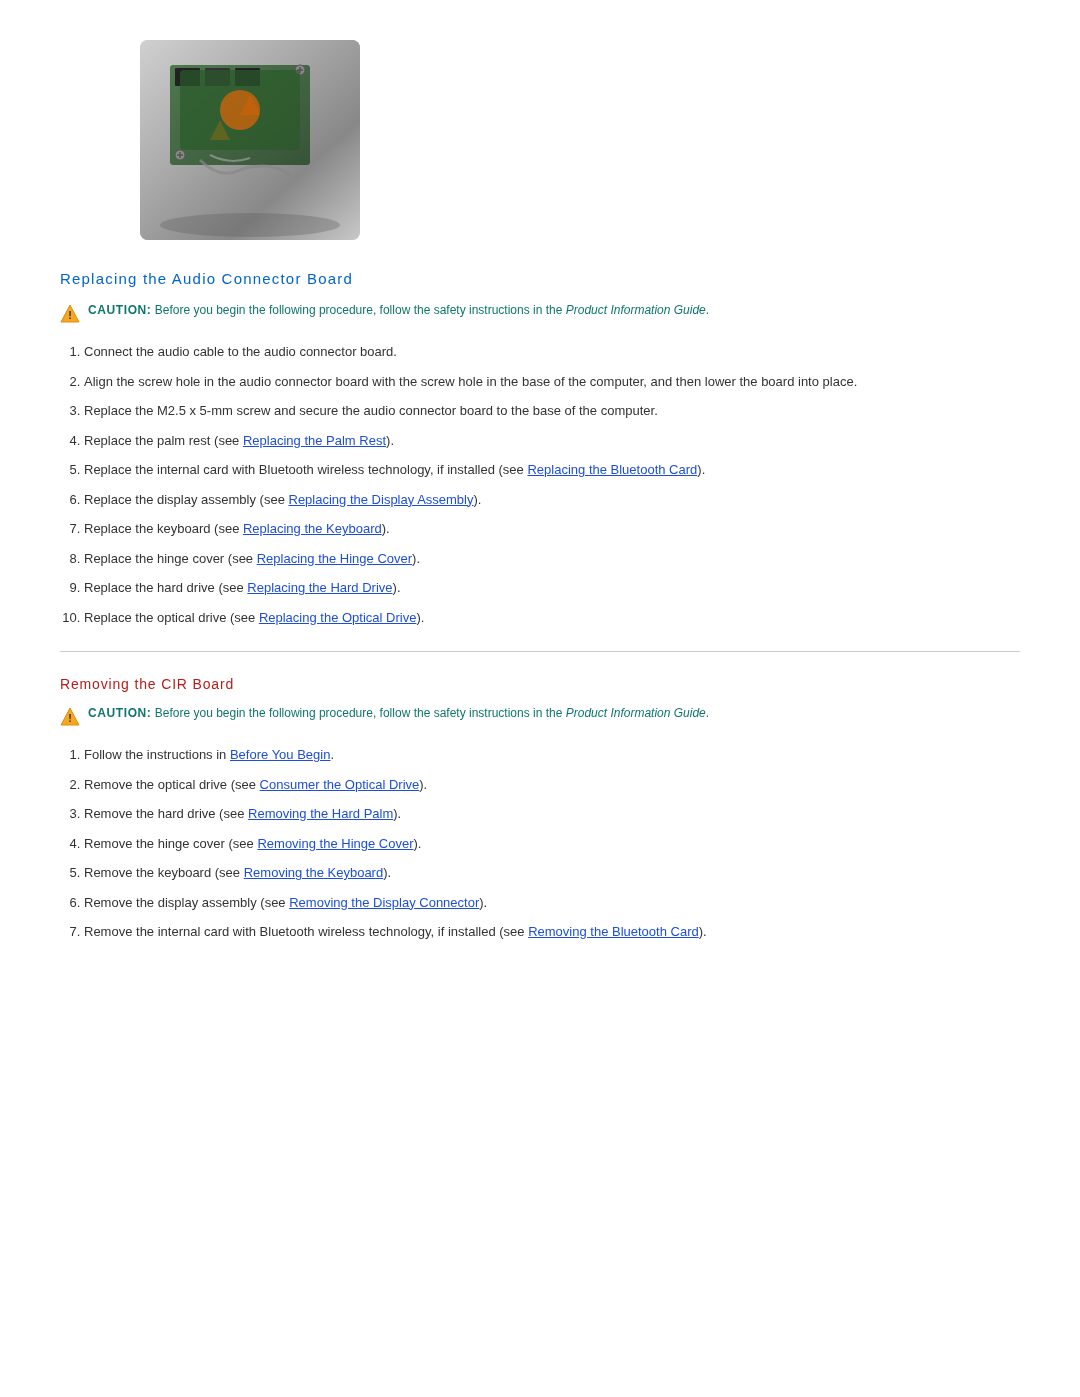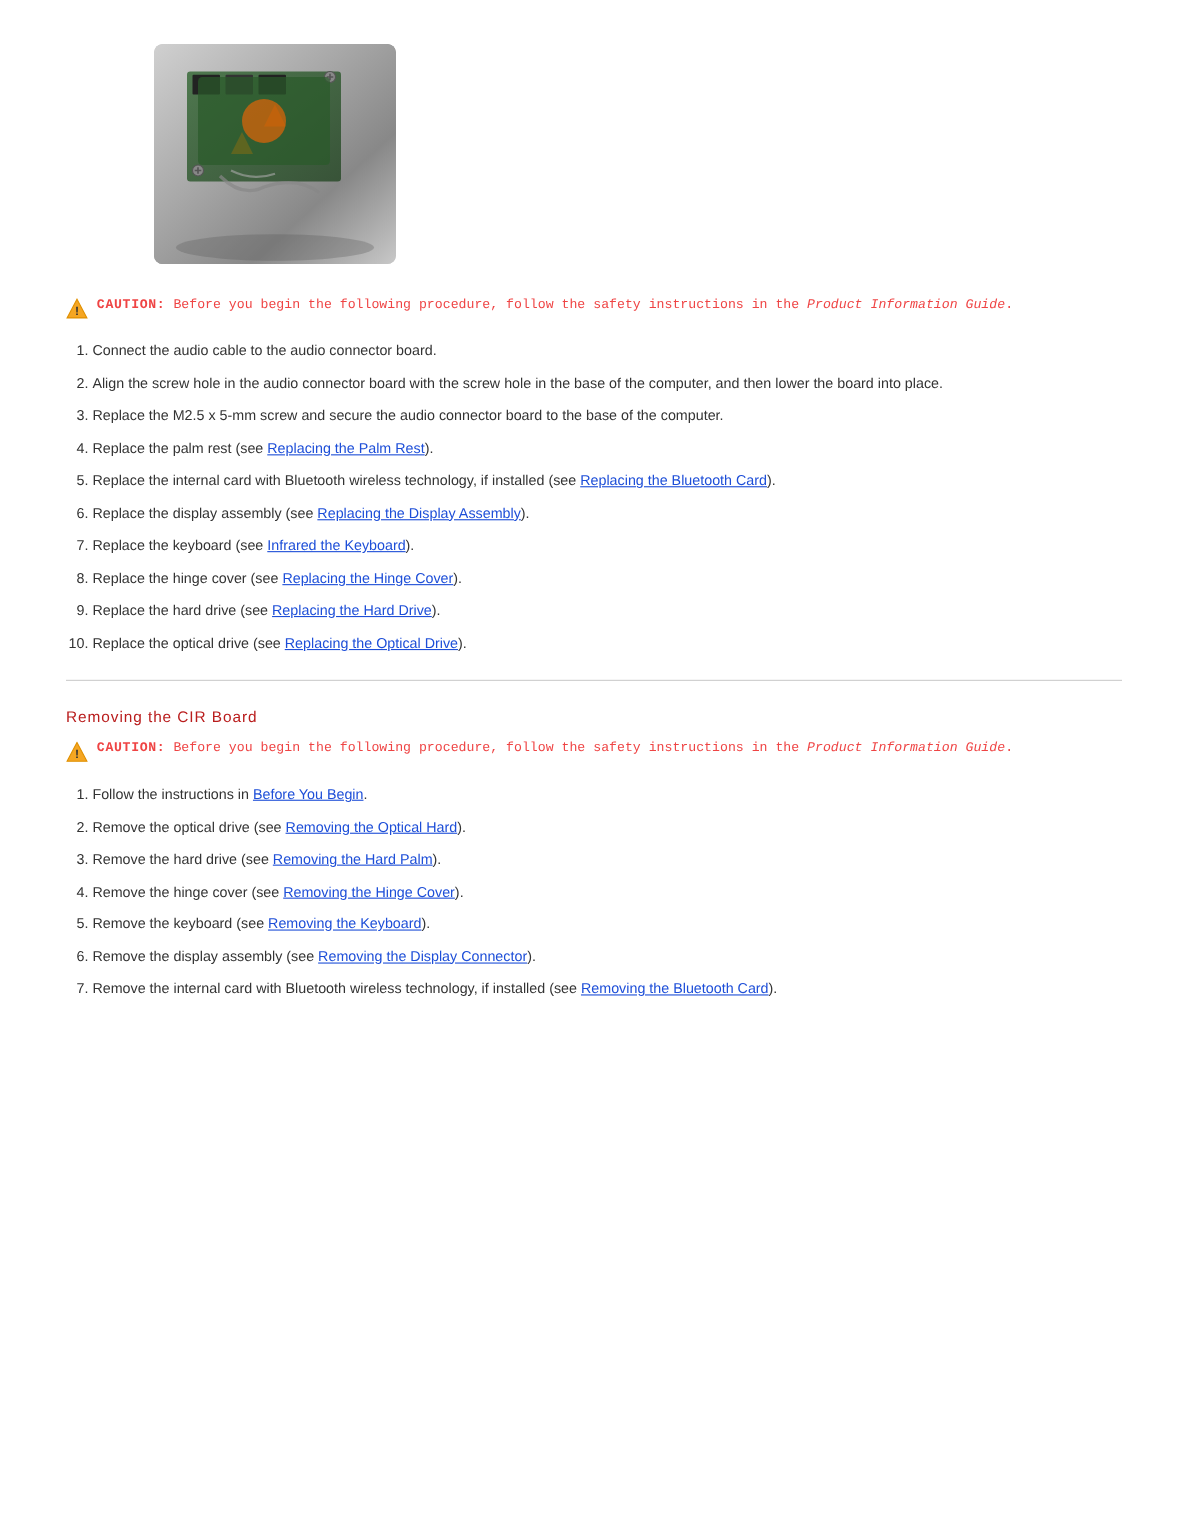--- a/index.html
+++ b/index.html
@@ -65,22 +65,21 @@
       gap: 8px;
     }
     .caution-icon {
       width: 20px;
       height: 20px;
       flex-shrink: 0;
       margin-top: 1px;
     }
     .caution-text {
       font-size: 12px;
-      color: #ef4444;
-      font-family: Liberation Mono, monospace;
+      color: #0f766e;
     }
     .caution-text strong {
       font-weight: bold;
       letter-spacing: 0.05em;
     }
     .caution-text em {
       font-style: italic;
     }
     ol {
       padding-left: 24px;
@@ -150,41 +149,42 @@
       <line x1="157" y1="30" x2="163" y2="30" stroke="#555" stroke-width="1.5"></line>
       <line x1="160" y1="27" x2="160" y2="33" stroke="#555" stroke-width="1.5"></line>
 
       <path d="M 60 120 Q 80 140 100 130 Q 130 120 150 135" stroke="#888" stroke-width="3" fill="none" opacity="0.7"></path>
       <path d="M 70 115 Q 90 125 110 118" stroke="#aaa" stroke-width="2" fill="none" opacity="0.6"></path>
     </svg>
   </div>
 </div>
 
 <div class="top-section section-block">
+  <h2>Replacing the Audio Connector Board</h2>
 
   <div class="caution-box">
     <svg class="caution-icon" viewBox="0 0 20 20" xmlns="http://www.w3.org/2000/svg">
       <polygon points="10,1 19,18 1,18" fill="#f5a623" stroke="#e09000" stroke-width="1"></polygon>
       <text x="10" y="15" text-anchor="middle" font-size="11" font-weight="bold" fill="#333">!</text>
     </svg>
     <p class="caution-text">
       <strong>CAUTION:</strong>
       Before you begin the following procedure, follow the safety instructions in the
       <em>Product Information Guide</em>.
     </p>
   </div>
 
   <ol>
     <li>Connect the audio cable to the audio connector board.</li>
     <li>Align the screw hole in the audio connector board with the screw hole in the base of the computer, and then lower the board into place.</li>
     <li>Replace the M2.5 x 5-mm screw and secure the audio connector board to the base of the computer.</li>
     <li>Replace the palm rest (see <a href="#">Replacing the Palm Rest</a>).</li>
     <li>Replace the internal card with Bluetooth wireless technology, if installed (see <a href="#">Replacing the Bluetooth Card</a>).</li>
     <li>Replace the display assembly (see <a href="#">Replacing the Display Assembly</a>).</li>
-    <li>Replace the keyboard (see <a href="#">Infrared the Keyboard</a>).</li>
+    <li>Replace the keyboard (see <a href="#">Replacing the Keyboard</a>).</li>
     <li>Replace the hinge cover (see <a href="#">Replacing the Hinge Cover</a>).</li>
     <li>Replace the hard drive (see <a href="#">Replacing the Hard Drive</a>).</li>
     <li>Replace the optical drive (see <a href="#">Replacing the Optical Drive</a>).</li>
   </ol>
 </div>
 
 <hr class="section-divider">
 
 <div class="section-block">
 
@@ -197,20 +197,20 @@
     </svg>
     <p class="caution-text">
       <strong>CAUTION:</strong>
       Before you begin the following procedure, follow the safety instructions in the
       <em>Product Information Guide</em>.
     </p>
   </div>
 
   <ol>
     <li>Follow the instructions in <a href="#">Before You Begin</a>.</li>
-    <li>Remove the optical drive (see <a href="#">Removing the Optical Hard</a>).</li>
+    <li>Remove the optical drive (see <a href="#">Consumer the Optical Drive</a>).</li>
     <li>Remove the hard drive (see <a href="#">Removing the Hard Palm</a>).</li>
     <li>Remove the hinge cover (see <a href="#">Removing the Hinge Cover</a>).</li>
     <li>Remove the keyboard (see <a href="#">Removing the Keyboard</a>).</li>
     <li>Remove the display assembly (see <a href="#">Removing the Display Connector</a>).</li>
     <li>Remove the internal card with Bluetooth wireless technology, if installed (see <a href="#">Removing the Bluetooth Card</a>).</li>
   </ol>
 </div>
 
 </body></html>

